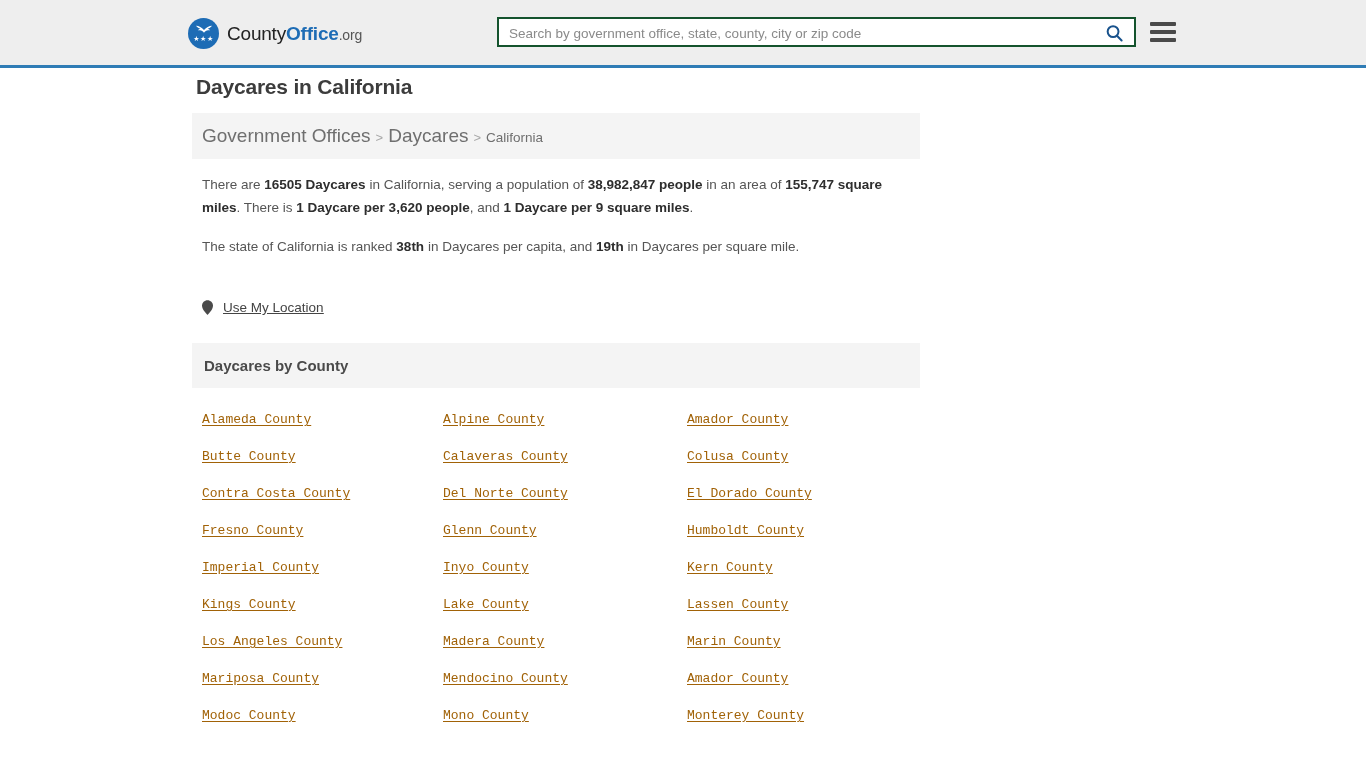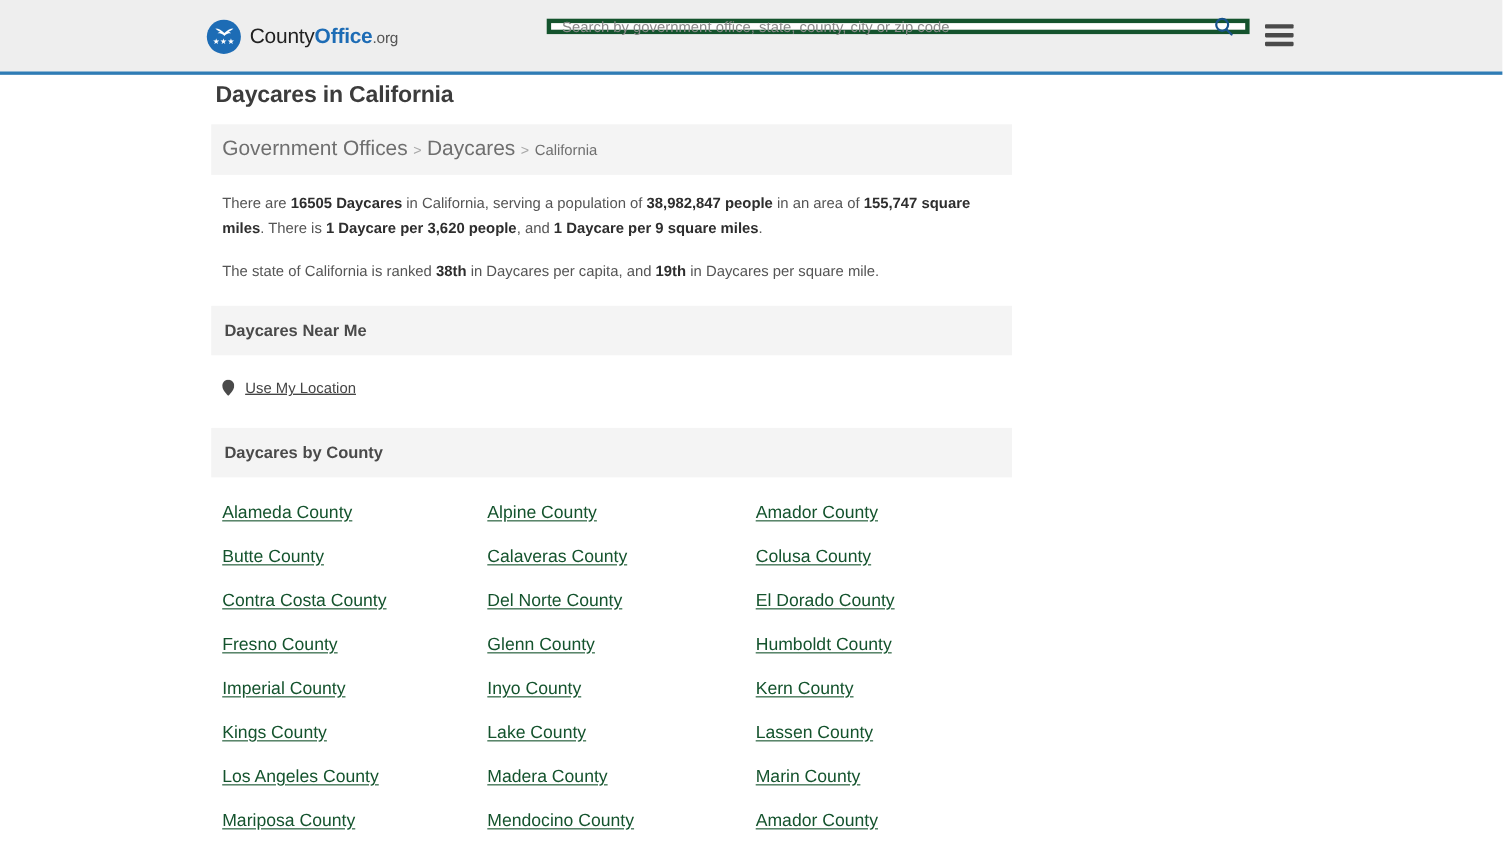--- a/index.html
+++ b/index.html
@@ -60,25 +60,25 @@
   }
   .brand-text .t-county { color: #222222; }
   .brand-text .t-office { color: #1d6cb5; font-weight: bold; }
   .brand-text .t-org { color: #555555; font-size: 14px; }
 
   .search-wrap {
     position: absolute;
     left: 497px;
     top: 17px;
     width: 639px;
-    height: 14px;
+    height: 30px;
     background: #ffffff;
-    border: 4px solid #14532d;
-    display: flex;
-    align-items: center;
+    border: 2px solid #14532d;
+    display: flex;
+    align-items: flex-start;
   }
   .search-input {
     flex: 1;
     height: 28px;
     border: 0;
     outline: none;
     padding: 0 10px;
     font-size: 13.5px;
     font-family: "Liberation Sans", sans-serif;
     color: #333333;
@@ -193,25 +193,26 @@
   }
 
   
   .county-grid {
     display: grid;
     grid-template-columns: 241px 244px auto;
     padding: 24px 10px 0 10px;
     row-gap: 22px;
   }
   .county-link {
-    font-size: 16px;
-    color: #14532d;
+    font-size: 13px;
+    color: #a16207;
     text-decoration: underline;
     text-underline-offset: 2px;
     white-space: nowrap;
+    font-family: Liberation Mono, monospace;
   }
 
   
   .side-list { padding: 18px 6px 0 6px; }
   .city-link {
     display: block;
     font-size: 13.5px;
     color: #333333;
     text-decoration: underline;
     text-underline-offset: 2px;
@@ -260,21 +261,20 @@
 
       <div class="bar">
         <a class="crumb-link" href="#">Government Offices</a><span class="crumb-sep">&gt;</span><a class="crumb-link" href="#">Daycares</a><span class="crumb-sep">&gt;</span><span class="crumb-current">California</span>
       </div>
 
       <div class="stats">
         <p><span>There are </span><b>16505 Daycares</b><span> in California, serving a population of </span><b>38,982,847 people</b><span> in an area of </span><b>155,747 square miles</b><span>. There is </span><b>1 Daycare per 3,620 people</b><span>, and </span><b>1 Daycare per 9 square miles</b><span>.</span></p>
         <p><span>The state of California is ranked </span><b>38th</b><span> in Daycares per capita, and </span><b>19th</b><span> in Daycares per square mile.</span></p>
       </div>
 
-      <div class="bar-title">Daycares Near Me</div>
       <div class="nearme-body">
         <a class="loc-link" href="#">
           <svg class="pin" viewBox="0 0 12 16">
             <path d="M6 0 C2.7 0 0 2.7 0 6 C0 10.4 6 16 6 16 C6 16 12 10.4 12 6 C12 2.7 9.3 0 6 0 Z" fill="#4a4a4a"></path>
           </svg>
           <span class="lbl">Use My Location</span>
         </a>
       </div>
 
       <div class="bar-title">Daycares by County</div>

